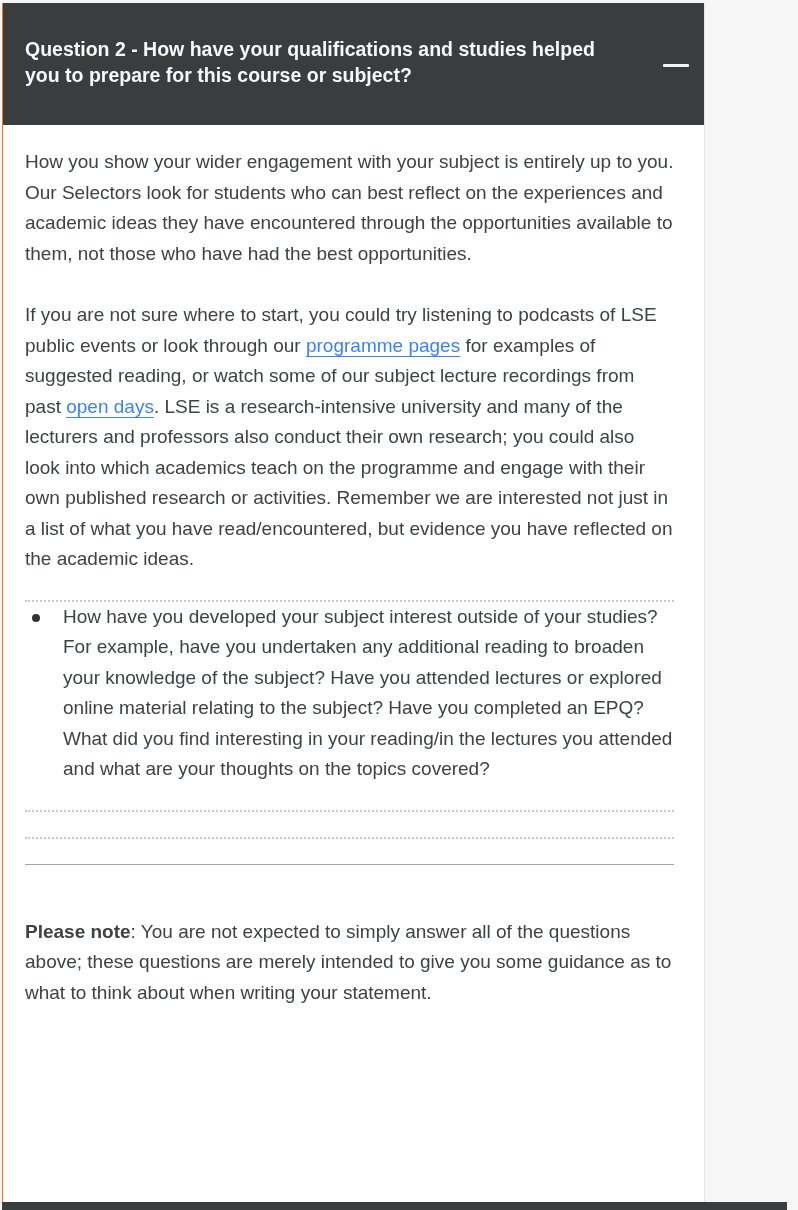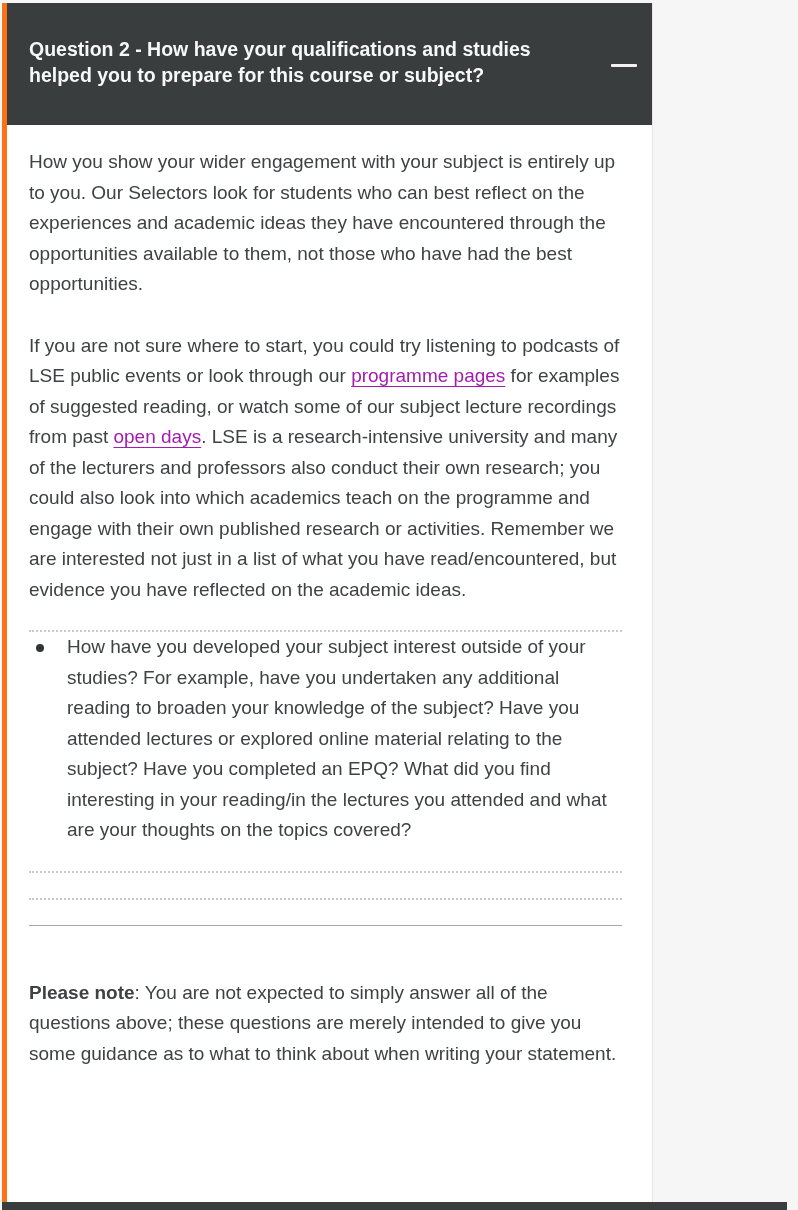--- a/index.html
+++ b/index.html
@@ -6,24 +6,24 @@
   html,body { width:798px; height:1210px; }
   body {
     font-family:"Liberation Sans","DejaVu Sans",sans-serif;
     background:#f6f6f6;
     position:relative;
     overflow:hidden;
   }
   .panel {
     position:absolute;
     left:2px; top:3px;
-    width:651px;
+    width:703px;
     min-height:1207px;
     background:#ffffff;
-    border-left:5px solid #f97316;
+    border-left:1px solid #f97316;
     border-right:1px solid #e6e6e6;
   }
   
   .accordion-header {
     position:relative;
     background:#3a3d3e;
     color:#f8f8f8;
     padding:34px 70px 37px 22px;
     font-size:19.5px;
     font-weight:700;
@@ -41,21 +41,21 @@
   .accordion-body {
     background:#ffffff;
     padding:0 30px 0 22px;
     color:#3e4243;
     font-size:19px;
     line-height:30.5px;
   }
   .accordion-body p { margin-top:22px; }
   p.para2 { margin-top:31px; }
   .inline-link {
-    color:#a21caf;
+    color:#3b82f6;
     text-decoration:underline;
     text-underline-offset:4px;
     text-decoration-thickness:1px;
     cursor:pointer;
   }
   hr.rule-dotted {
     border:none;
     border-top:2px dotted #c9c9c9;
     margin:25px 0 0 0;
   }

